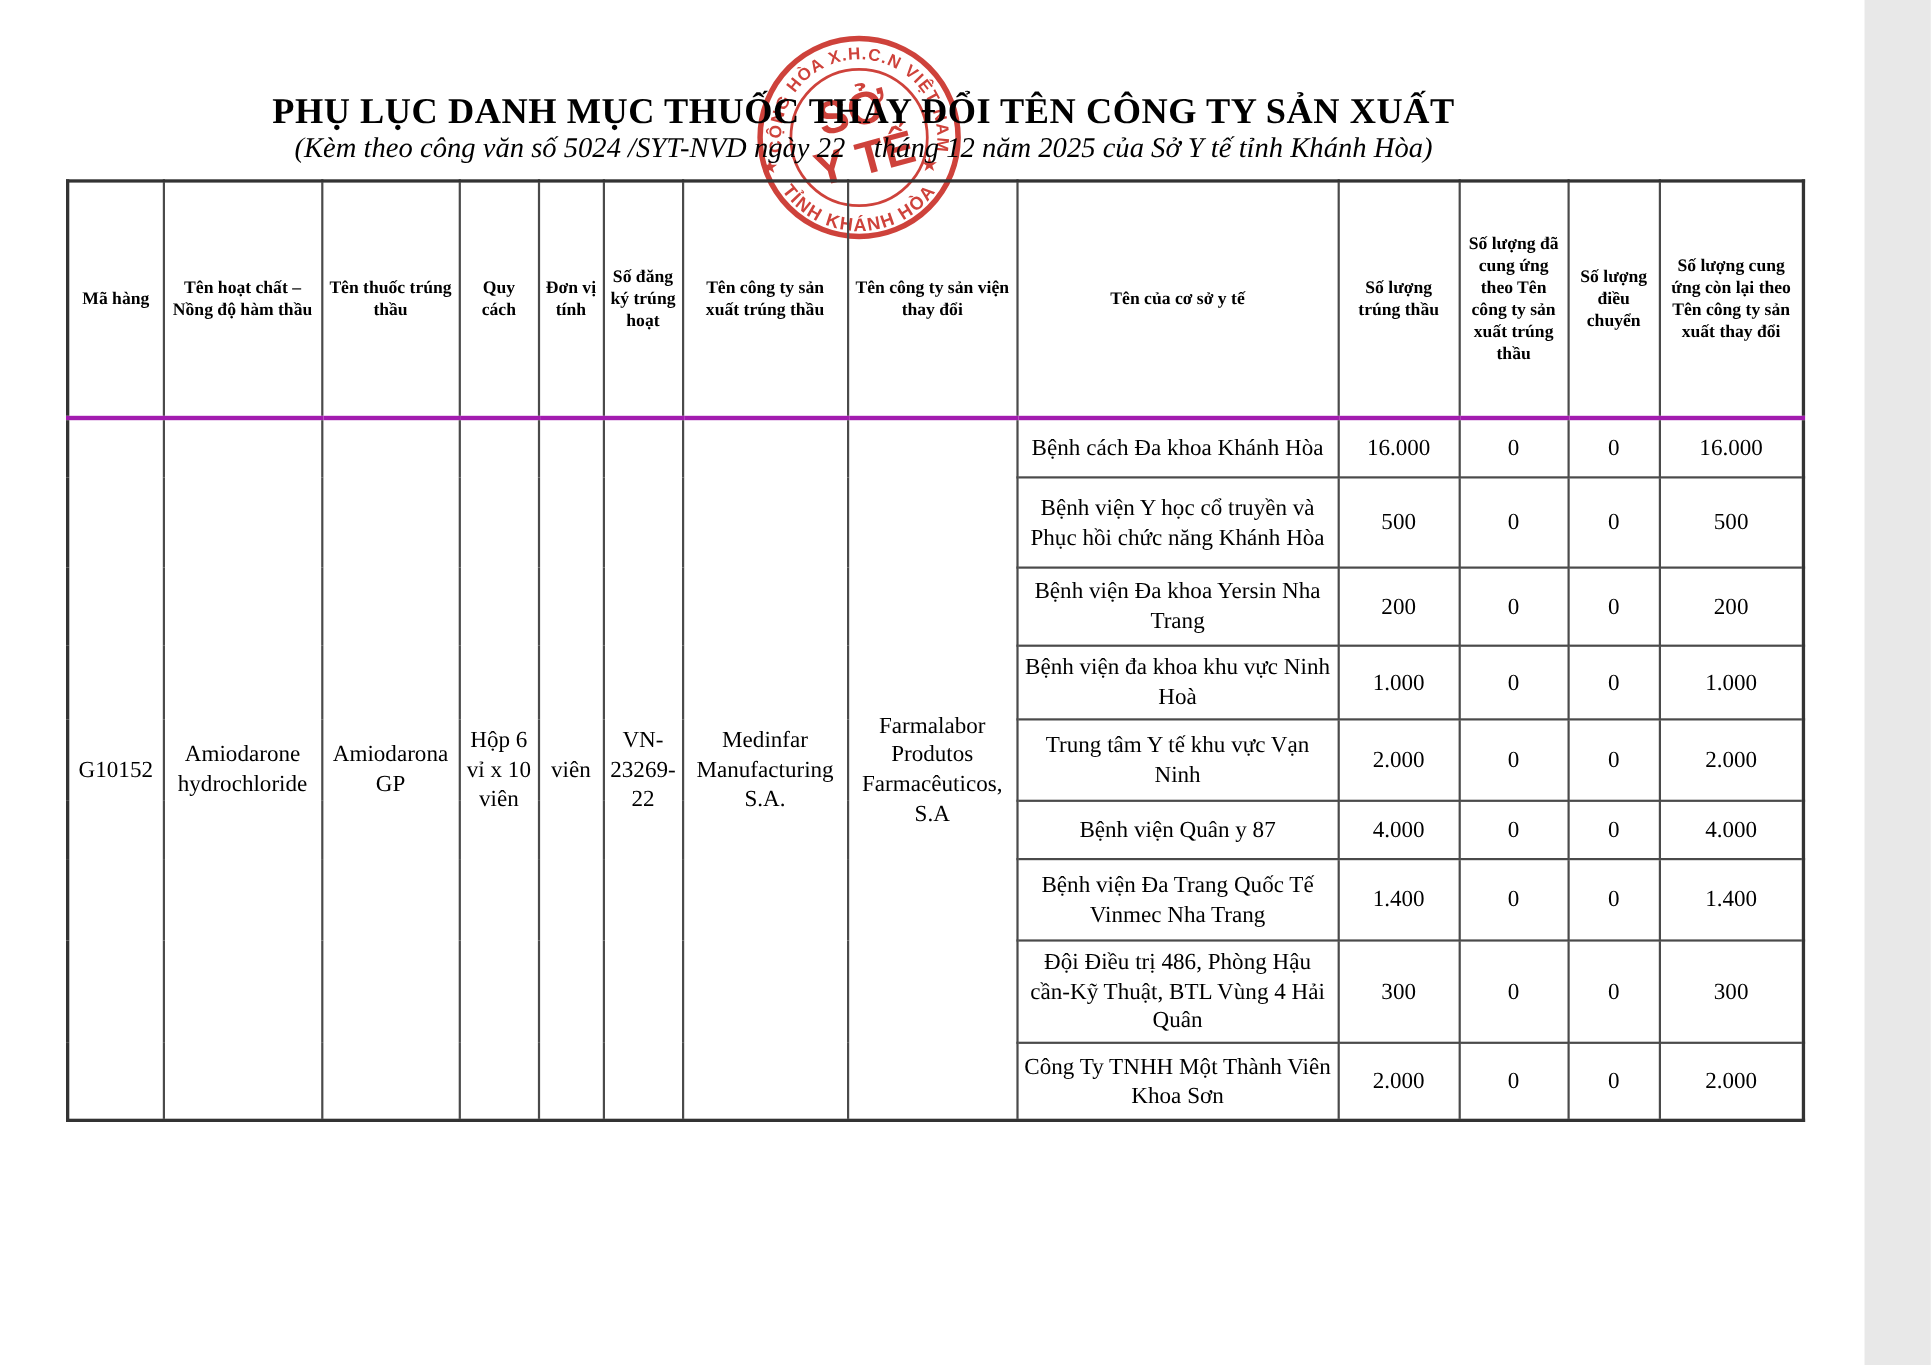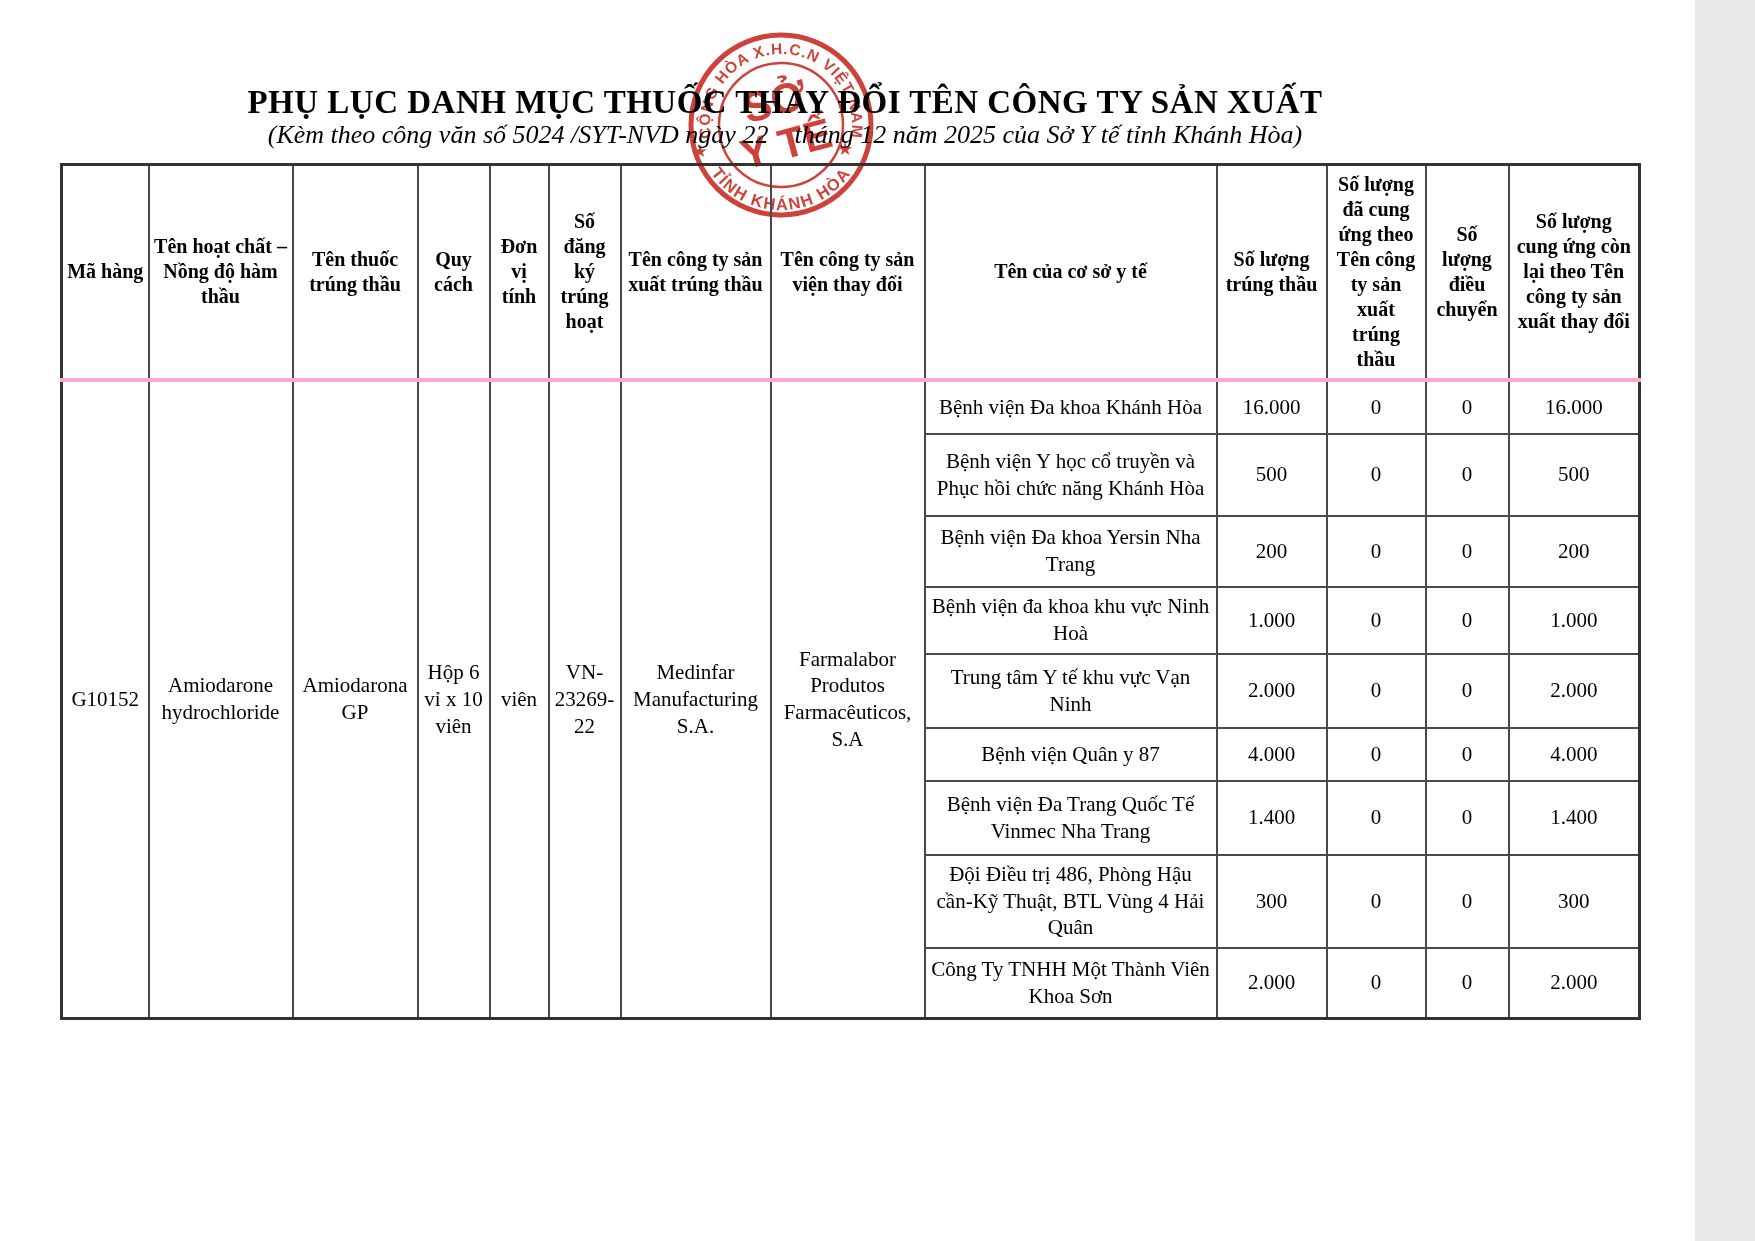--- a/index.html
+++ b/index.html
@@ -39,22 +39,22 @@
     font-size:21px;line-height:1.28;
   }
   table.doc-table th,table.doc-table td{
     border:2px solid #4a4a4a;
     text-align:center;vertical-align:middle;
     padding:2px 4px;
     overflow:hidden;
   }
   table.doc-table{border:3px solid #333;}
   table.doc-table thead th{
-    font-size:20px;font-weight:bold;line-height:1.25;
-    border-bottom:4px solid #f9a8d4;
+    font-size:16px;font-weight:bold;line-height:1.25;
+    border-bottom:4px solid #a21caf;
   }
   tr.hdr{height:215px;}
   tr.r0{height:54px;} tr.r1{height:82px;} tr.r2{height:71px;}
   tr.r3{height:67px;} tr.r4{height:74px;} tr.r5{height:53px;}
   tr.r6{height:74px;} tr.r7{height:93px;} tr.r8{height:71px;}
 </style>
 </head>
 <body>
 
 <div class="page">
@@ -123,21 +123,21 @@
     <tbody>
       <tr class="r0">
         <td rowspan="9">G10152</td>
         <td rowspan="9">Amiodarone hydrochloride</td>
         <td rowspan="9">Amiodarona GP</td>
         <td rowspan="9">Hộp 6 vỉ x 10 viên</td>
         <td rowspan="9">viên</td>
         <td rowspan="9">VN-23269-22</td>
         <td rowspan="9">Medinfar Manufacturing S.A.</td>
         <td rowspan="9">Farmalabor Produtos Farmacêuticos, S.A</td>
-        <td>Bệnh viện Đa khoa Khánh Hòa</td>
+        <td>Bệnh cách Đa khoa Khánh Hòa</td>
         <td>16.000</td>
         <td>0</td>
         <td>0</td>
         <td>16.000</td>
       </tr>
       <tr class="r1">
         <td>Bệnh viện Y học cổ truyền và Phục hồi chức năng Khánh Hòa</td>
         <td>500</td>
         <td>0</td>
         <td>0</td>

